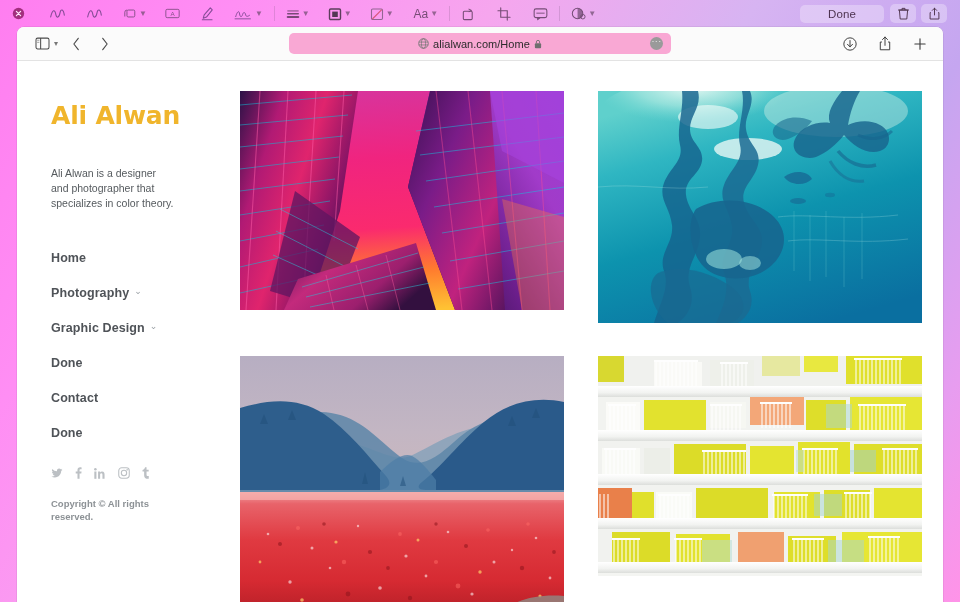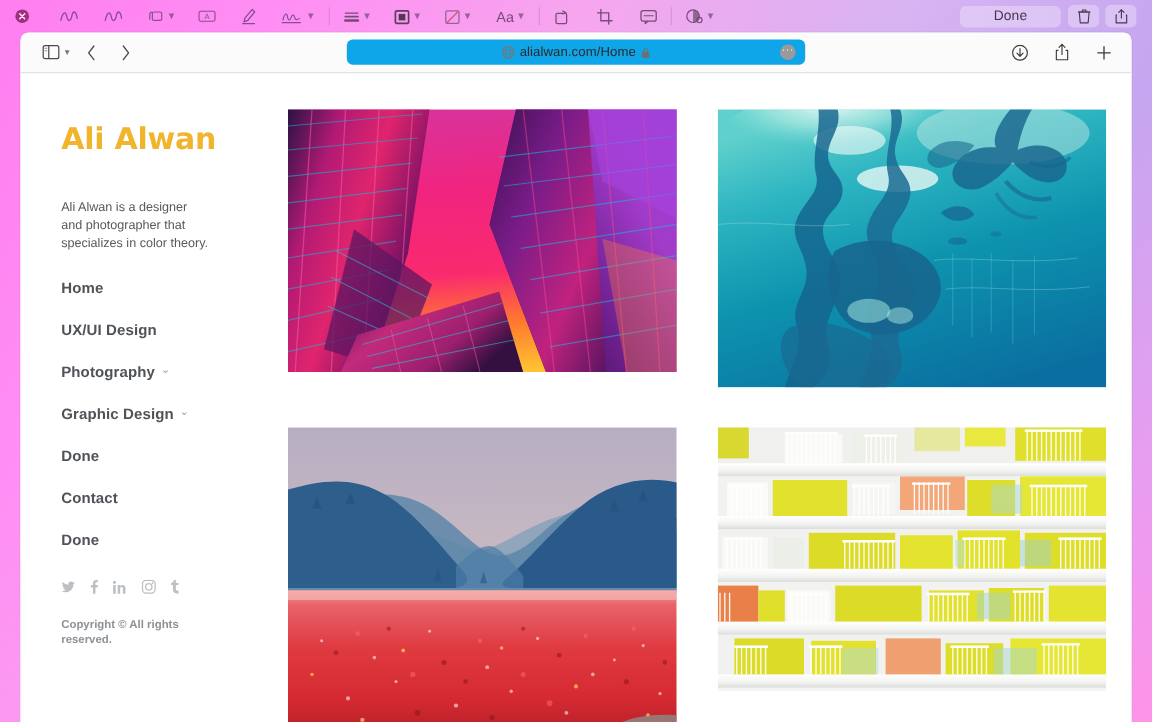--- a/index.html
+++ b/index.html
@@ -98,21 +98,21 @@
     color: #4a4a4a;
   }
   .ch-chev { font-size: 8px; color: #777; margin-left: -3px; margin-right: 3px; }
 
   .urlbar {
     position: absolute;
     left: 50%;
     transform: translateX(-50%);
     width: 382px;
     height: 21px;
-    background: #0ea5e9;
+    background: #f9a8d4;
     border-radius: 5px;
     display: flex;
     align-items: center;
     justify-content: center;
     gap: 4px;
   }
   .url-text {
     font-size: 11px;
     color: #2b2b2b;
     letter-spacing: .05px;
@@ -158,21 +158,21 @@
     font-weight: bold;
     color: #f0b52c;
     letter-spacing: -.2px;
     margin-bottom: 36px;
   }
   .bio {
     font-size: 10.5px;
     line-height: 1.45;
     color: #555a5e;
     width: 125px;
-    margin-bottom: 21px;
+    margin-bottom: 39px;
   }
   .nav { }
   .nav-item {
     font-size: 12.5px;
     font-weight: bold;
     color: #4f5358;
     margin-bottom: 21px;
     display: flex;
     align-items: flex-start;
     gap: 5px;
@@ -429,23 +429,20 @@
 
     <div class="page">
 
       <div class="sidebar">
         <div class="brand">Ali Alwan</div>
         <div class="bio">Ali Alwan is a designer and photographer that specializes in color theory.</div>
 
         <div class="nav">
           <div class="nav-item">
             <span>Home</span>
-          </div>
-          <div class="nav-item">
-            <span>UX/UI Design</span>
           </div>
           <div class="nav-item">
             <span>Photography</span>
             <span class="nav-chev">⌄</span>
           </div>
           <div class="nav-item">
             <span>Graphic Design</span>
             <span class="nav-chev">⌄</span>
           </div>
           <div class="nav-item">

